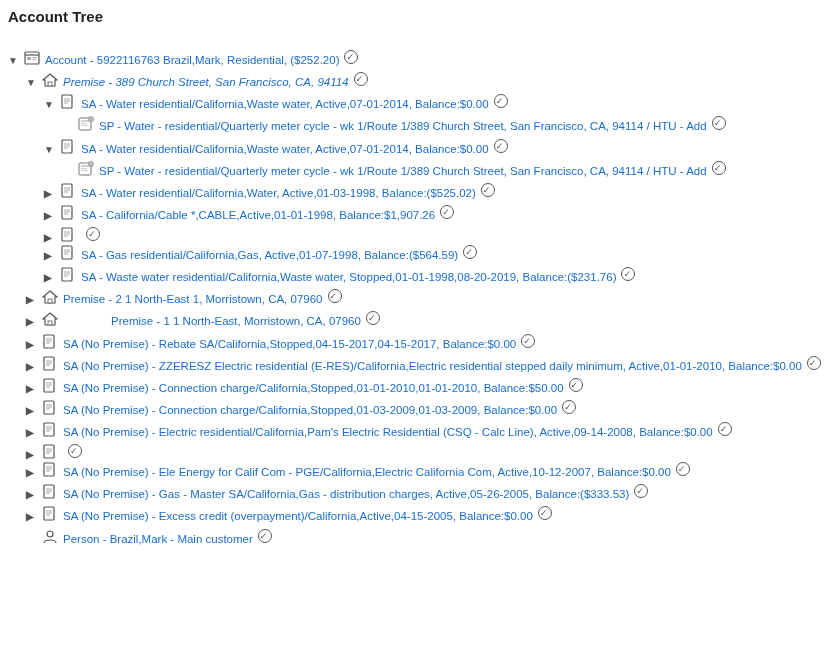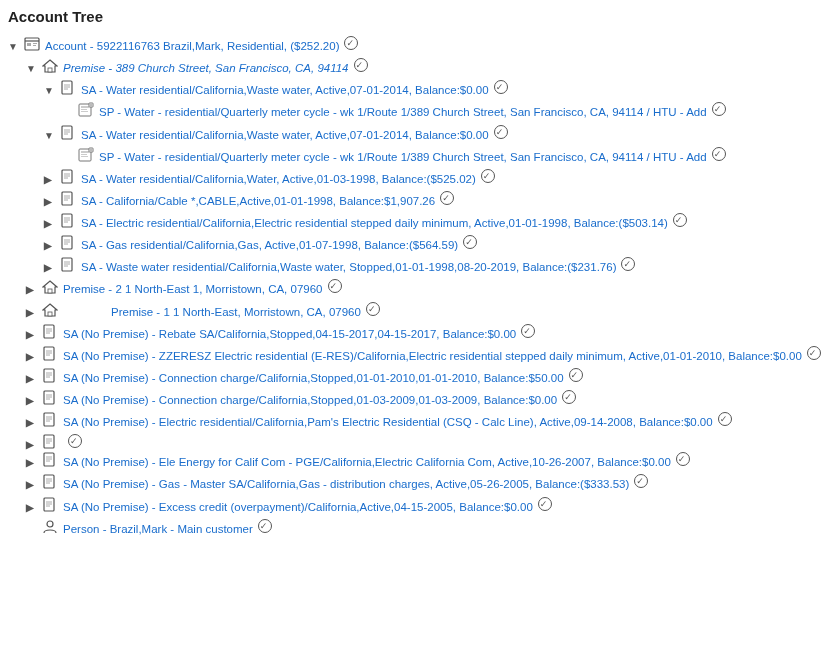--- a/index.html
+++ b/index.html
@@ -9,21 +9,21 @@
       color: #333;
       background: #fff;
       padding: 8px;
       width: 840px;
       min-height: 647px;
     }
     h2 {
       font-size: 15px;
       font-weight: bold;
       color: #222;
-      margin-bottom: 10px;
+      margin-bottom: 24px;
     }
     .tree {
       line-height: 1.75;
     }
     .tree-item {
       display: flex;
       align-items: flex-start;
       padding: 1px 0;
       white-space: nowrap;
     }
@@ -192,21 +192,20 @@
     </div>
     <div class="tree-item">
       <span class="indent-2"></span>
       <span class="expand-btn" style="visibility: visible;">▶</span>
       <span class="icon"><svg viewBox="0 0 16 16" fill="none" xmlns="http://www.w3.org/2000/svg">
     <rect x="2" y="1" width="10" height="13" rx="1" stroke="#555" stroke-width="1.2" fill="white"></rect>
     <line x1="4" y1="5" x2="10" y2="5" stroke="#aaa" stroke-width="1"></line>
     <line x1="4" y1="7" x2="10" y2="7" stroke="#aaa" stroke-width="1"></line>
     <line x1="4" y1="9" x2="8" y2="9" stroke="#aaa" stroke-width="1"></line>
   </svg></span>
-      <a class="item-text" href="#" style="color: rgb(26, 109, 204); text-decoration: none;">SA - Electric residential/California,Electric residential stepped daily minimum, Active,01-01-1998, Balance:($503.14)</a>
       <span class="check-circle"></span>
     </div>
     <div class="tree-item">
       <span class="indent-2"></span>
       <span class="expand-btn" style="visibility: visible;">▶</span>
       <span class="icon"><svg viewBox="0 0 16 16" fill="none" xmlns="http://www.w3.org/2000/svg">
     <rect x="2" y="1" width="10" height="13" rx="1" stroke="#555" stroke-width="1.2" fill="white"></rect>
     <line x1="4" y1="5" x2="10" y2="5" stroke="#aaa" stroke-width="1"></line>
     <line x1="4" y1="7" x2="10" y2="7" stroke="#aaa" stroke-width="1"></line>
     <line x1="4" y1="9" x2="8" y2="9" stroke="#aaa" stroke-width="1"></line>
@@ -319,21 +318,21 @@
     </div>
     <div class="tree-item">
       <span class="indent-1"></span>
       <span class="expand-btn" style="visibility: visible;">▶</span>
       <span class="icon"><svg viewBox="0 0 16 16" fill="none" xmlns="http://www.w3.org/2000/svg">
     <rect x="2" y="1" width="10" height="13" rx="1" stroke="#555" stroke-width="1.2" fill="white"></rect>
     <line x1="4" y1="5" x2="10" y2="5" stroke="#aaa" stroke-width="1"></line>
     <line x1="4" y1="7" x2="10" y2="7" stroke="#aaa" stroke-width="1"></line>
     <line x1="4" y1="9" x2="8" y2="9" stroke="#aaa" stroke-width="1"></line>
   </svg></span>
-      <a class="item-text" href="#" style="color: rgb(26, 109, 204); text-decoration: none;">SA (No Premise) - Ele Energy for Calif Com - PGE/California,Electric California Com, Active,10-26-2007, Balance:$0.00</a>
+      <a class="item-text" href="#" style="color: rgb(26, 109, 204); text-decoration: none;">SA (No Premise) - Ele Energy for Calif Com - PGE/California,Electric California Com, Active,10-12-2007, Balance:$0.00</a>
       <span class="check-circle"></span>
     </div>
     <div class="tree-item">
       <span class="indent-1"></span>
       <span class="expand-btn" style="visibility: visible;">▶</span>
       <span class="icon"><svg viewBox="0 0 16 16" fill="none" xmlns="http://www.w3.org/2000/svg">
     <rect x="2" y="1" width="10" height="13" rx="1" stroke="#555" stroke-width="1.2" fill="white"></rect>
     <line x1="4" y1="5" x2="10" y2="5" stroke="#aaa" stroke-width="1"></line>
     <line x1="4" y1="7" x2="10" y2="7" stroke="#aaa" stroke-width="1"></line>
     <line x1="4" y1="9" x2="8" y2="9" stroke="#aaa" stroke-width="1"></line>

